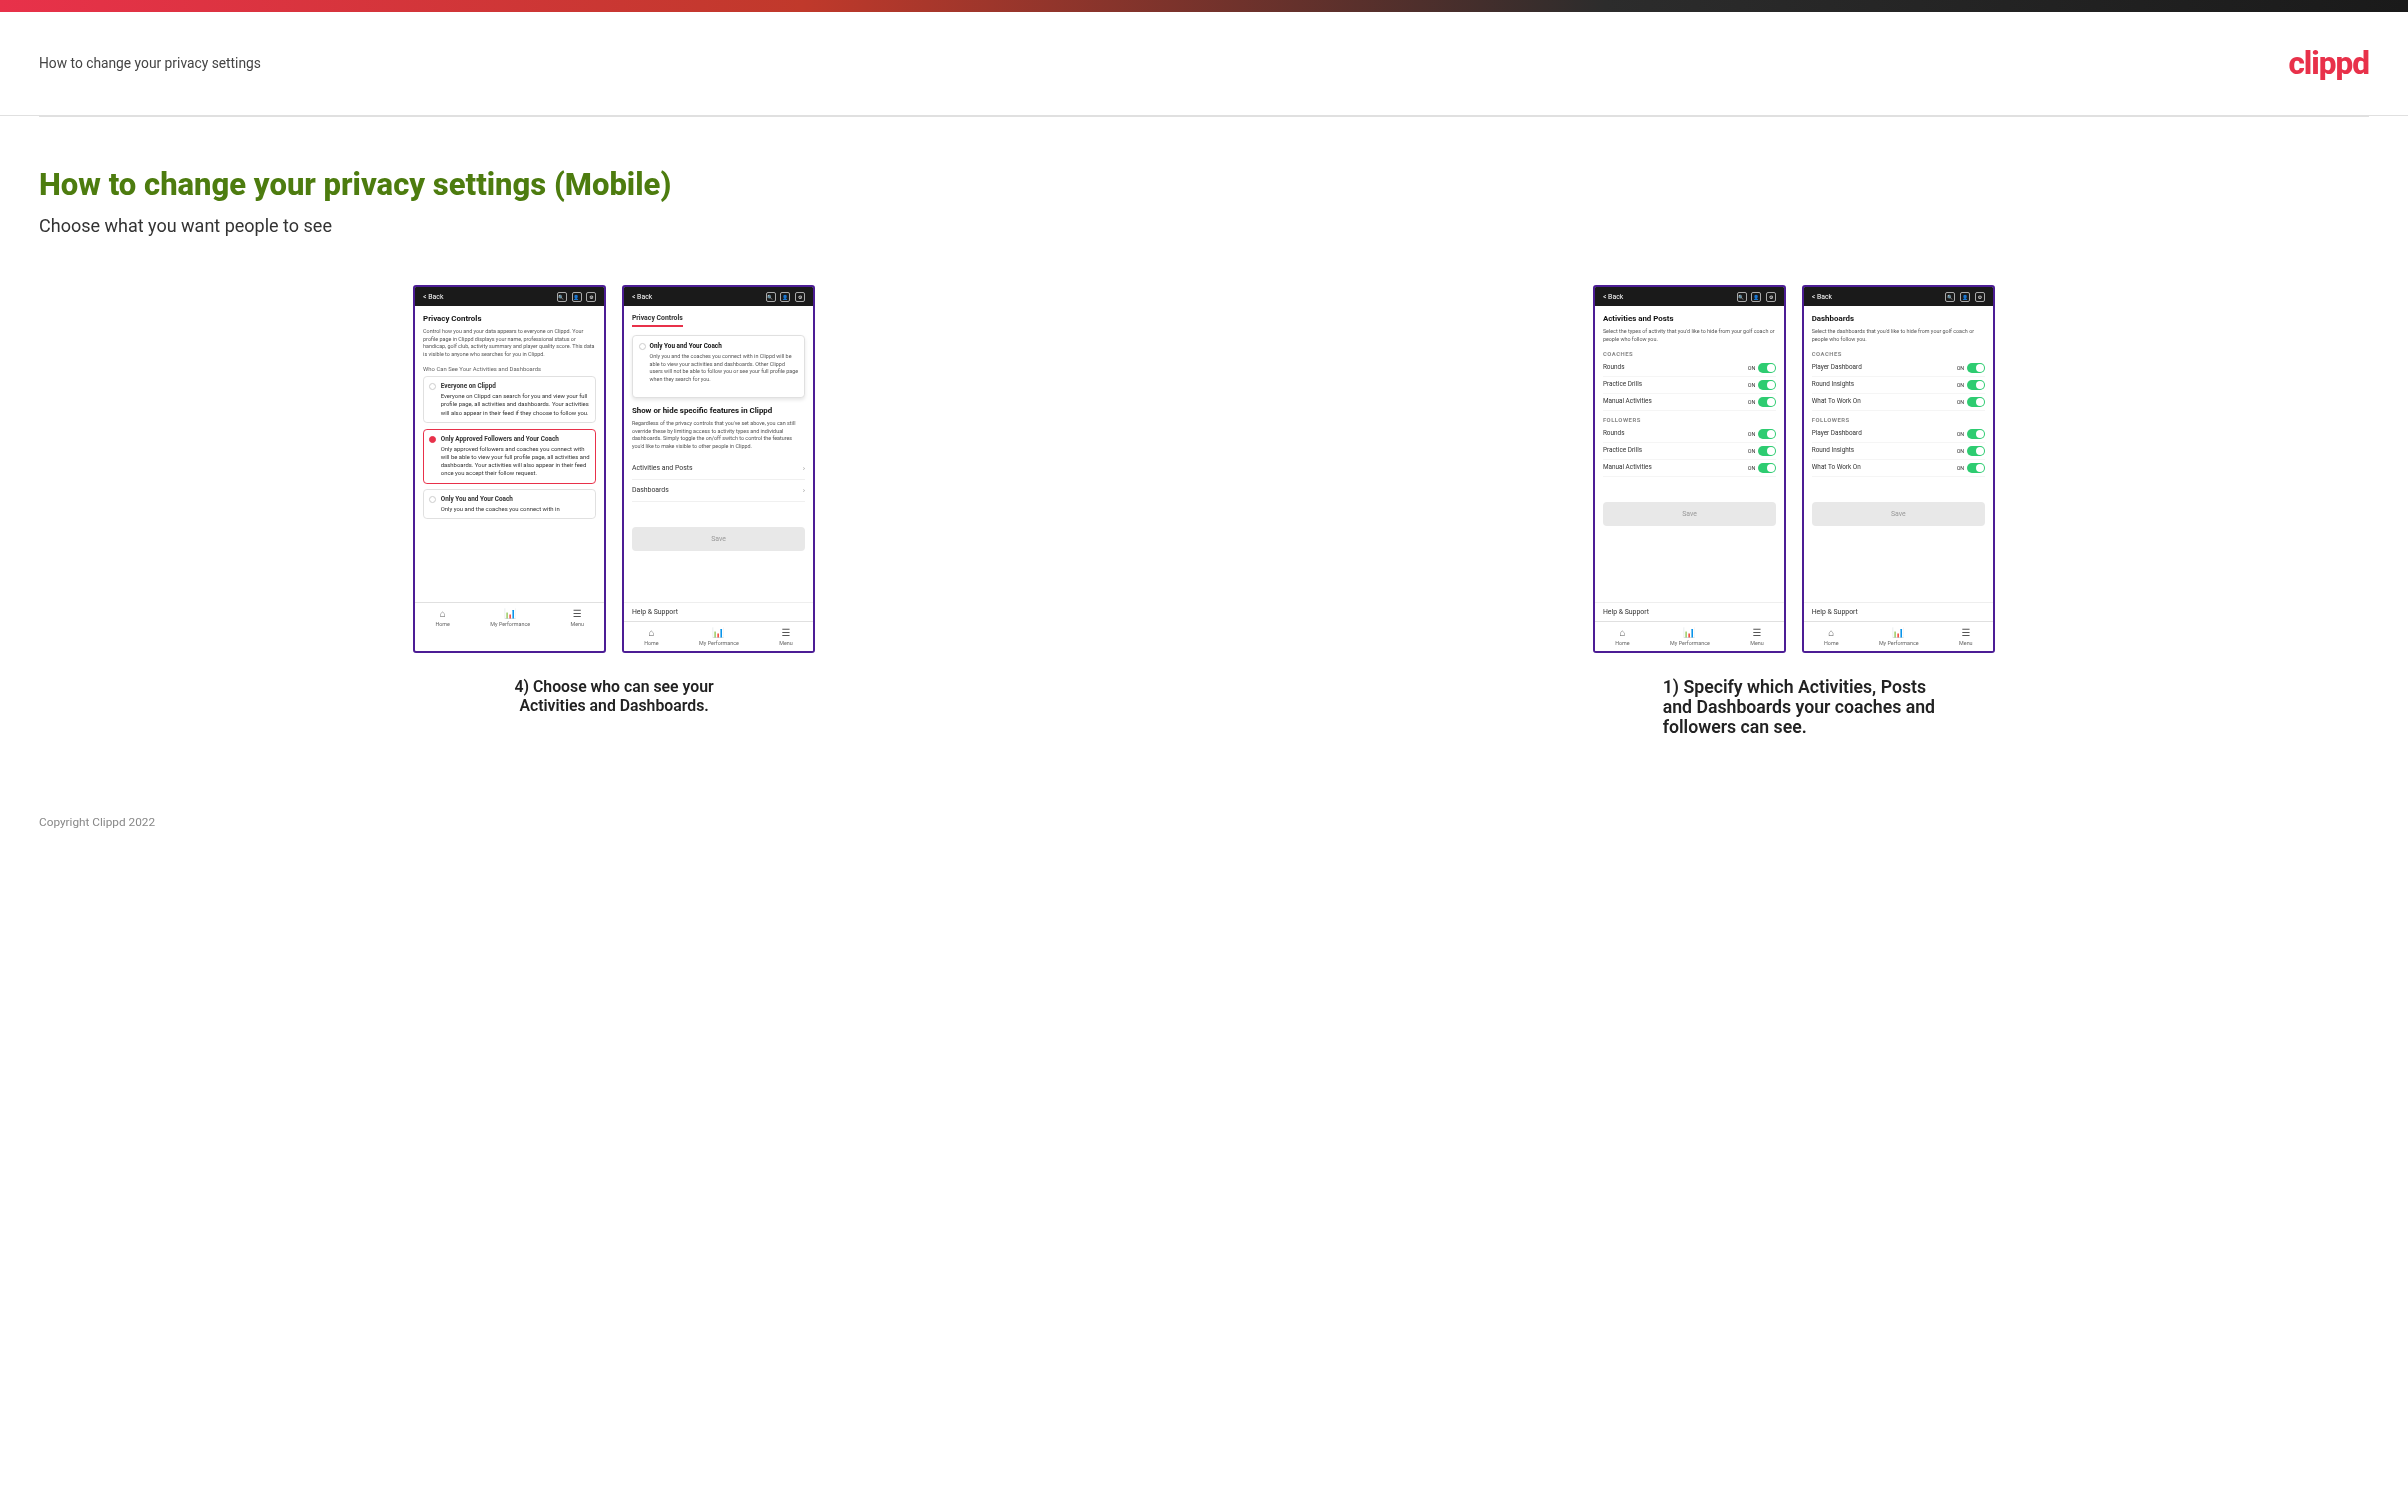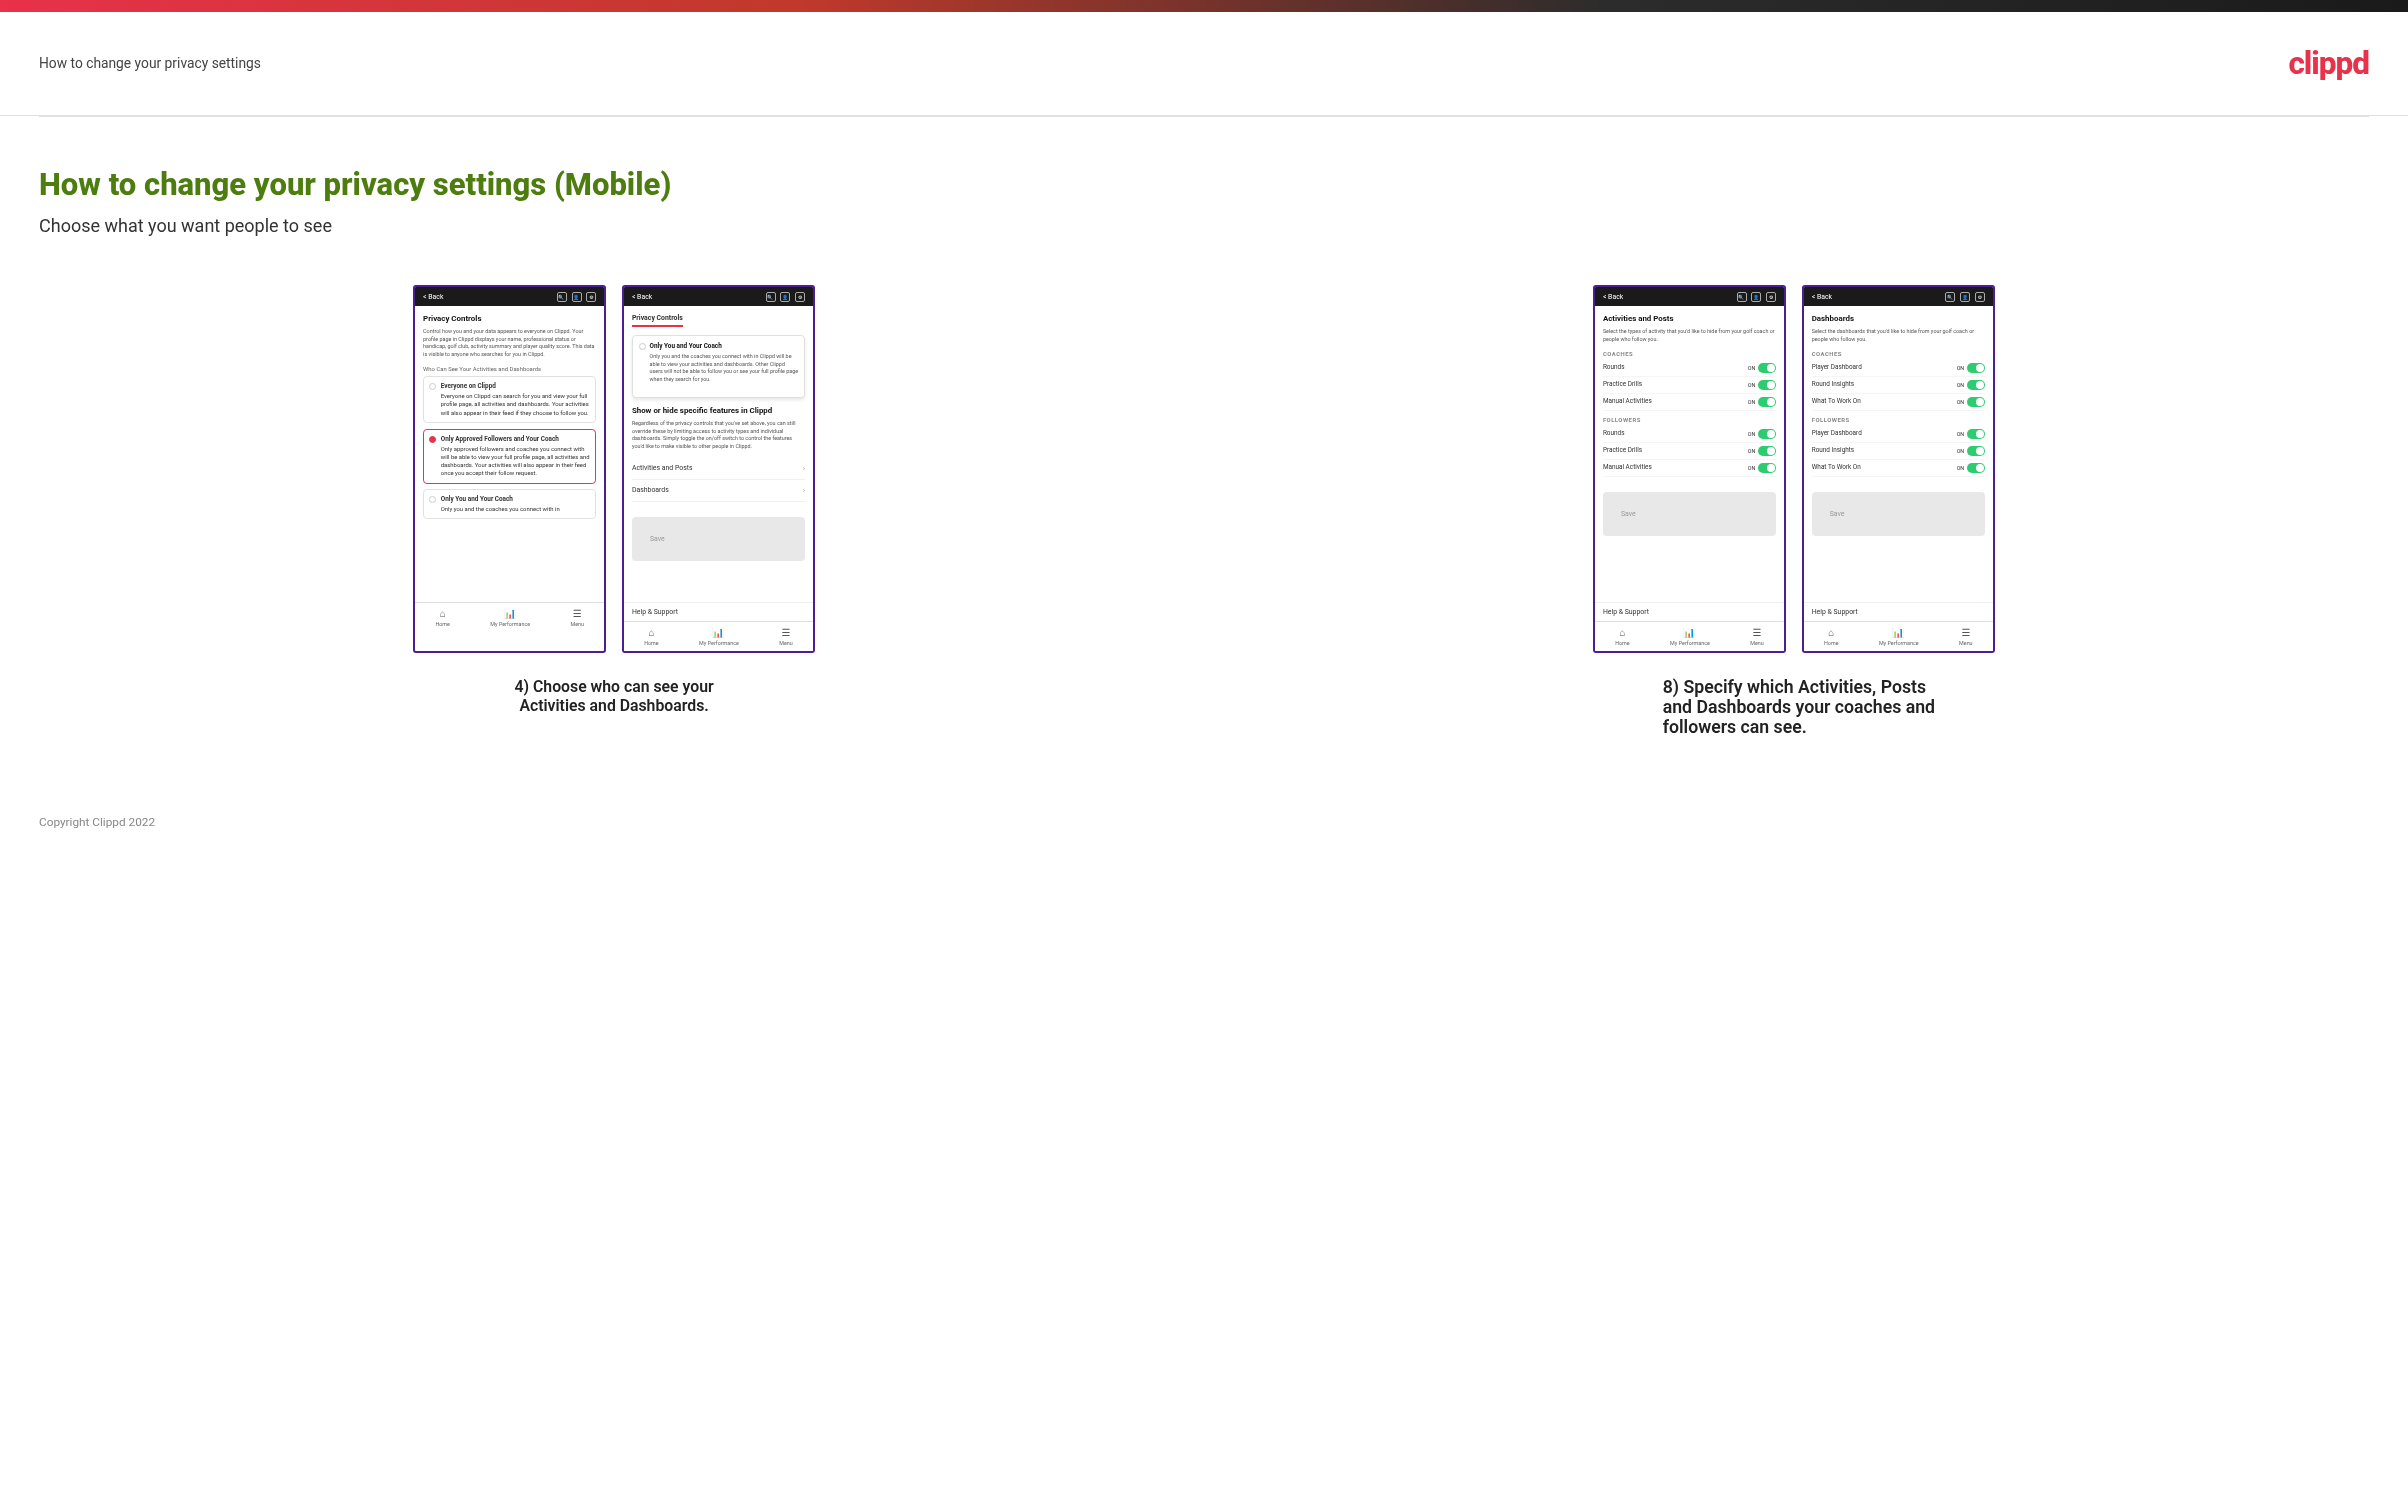--- a/index.html
+++ b/index.html
@@ -251,27 +251,28 @@
       top: 1px;
       width: 7.9px;
       height: 7.9px;
       background: #fff;
       border-radius: 50%;
     }
 
     
     .save-btn {
       width: 100%;
-      padding: 18px;
+      padding: 8px;
       background: #e8e8e8;
       color: #999;
       border: none;
       border-radius: 3.9px;
       font-size: 6.9px;
-      margin-top: 15px;
+      margin-top: 25px;
+      text-align: center;
     }
 
     
     .mobile-bottom-nav {
       background: #fff;
       border-top: 1px solid #e0e0e0;
       display: flex;
       justify-content: space-around;
       padding: 4.9px 0;
     }
@@ -612,21 +613,21 @@
             <div class="bottom-nav-item">
               <span class="bottom-nav-icon">☰</span>
               <span>Menu</span>
             </div>
           </div>
         </div>
 
       </div>
 
       <div class="caption-text large" style="margin-left: 9.9px;">
-        <span>8) Specify which Activities, Posts</span><br>
+        <span>1) Specify which Activities, Posts</span><br>
         <span>and Dashboards your  coaches and</span><br>
         <span>followers can see.</span>
       </div>
     </div>
 
   </div>
 </div>
 
 <div class="footer">
   <span>Copyright Clippd 2022</span>

